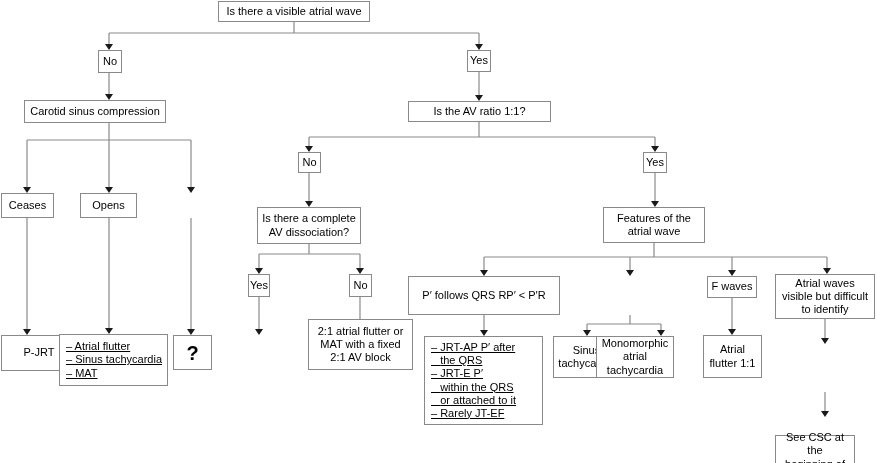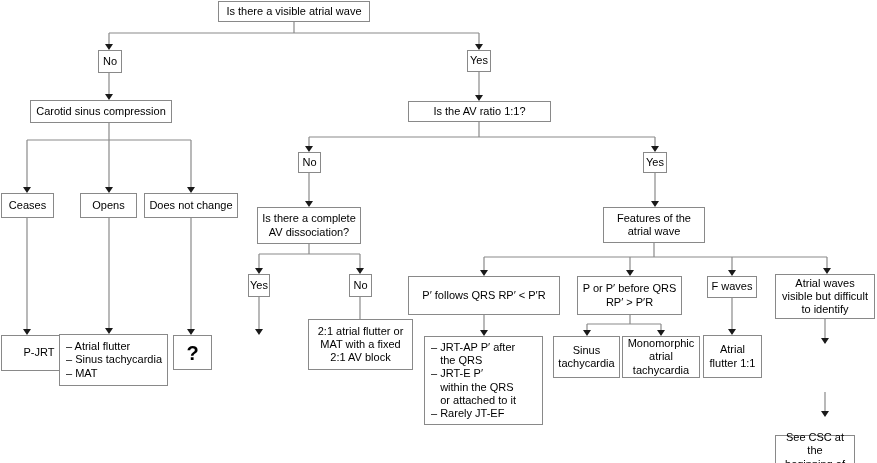--- a/index.html
+++ b/index.html
@@ -26,20 +26,21 @@
     align-items: center;
     justify-content: center;
     text-align: center;
     white-space: pre-wrap;
     padding: 1px 2px;
   }
   .node.left {
     justify-content: flex-start;
     text-align: left;
     padding-left: 6px;
+    text-decoration: underline;
   }
   .node.qmark {
     font-size: 20px;
     font-weight: bold;
   }
 </style>
 </head>
 <body>
 
 <div class="canvas">
@@ -81,29 +82,28 @@
       M821 338L829 338L825 344Z
       M821 411L829 411L825 417Z"></path>
   </svg>
 
   <div class="node" style="left:218px;top:1px;width:152px;height:21px">Is there a visible atrial wave</div>
 
   <div class="node" style="left:98px;top:50px;width:24px;height:23px">No</div>
 
   <div class="node" style="left:467px;top:50px;width:24px;height:22px">Yes</div>
 
-  <div class="node" style="left:30px;top:100px;width:142px;height:23px">Carotid sinus compression</div>
+  <div class="node" style="left:24px;top:100px;width:142px;height:23px">Carotid sinus compression</div>
 
   <div class="node" style="left:408px;top:101px;width:143px;height:21px">Is the AV ratio 1:1?</div>
 
   <div class="node" style="left:1px;top:193px;width:53px;height:25px">Ceases</div>
 
   <div class="node" style="left:80px;top:193px;width:57px;height:25px">Opens</div>
 
-  <div class="node" style="left:144px;top:193px;width:94px;height:25px">Does not change</div>
 
   <div class="node" style="left:298px;top:152px;width:23px;height:21px">No</div>
 
   <div class="node" style="left:643px;top:152px;width:24px;height:21px">Yes</div>
 
   <div class="node" style="left:257px;top:207px;width:104px;height:37px">Is there a complete
 AV dissociation?</div>
 
   <div class="node" style="left:603px;top:207px;width:102px;height:36px">Features of the
 atrial wave</div>
@@ -120,40 +120,38 @@
 
   <div class="node qmark" style="left:173px;top:335px;width:39px;height:35px">?</div>
 
 
   <div class="node" style="left:308px;top:319px;width:105px;height:51px">2:1 atrial flutter or
 MAT with a fixed
 2:1 AV block</div>
 
   <div class="node" style="left:408px;top:276px;width:152px;height:39px">P′ follows QRS RP′ &lt; P′R</div>
 
-  <div class="node" style="left:577px;top:276px;width:105px;height:39px">P or P′ before QRS
-RP′ &gt; P′R</div>
 
   <div class="node" style="left:707px;top:276px;width:50px;height:22px">F waves</div>
 
   <div class="node" style="left:775px;top:274px;width:100px;height:45px">Atrial waves
 visible but difficult
 to identify</div>
 
   <div class="node left" style="left:424px;top:336px;width:119px;height:89px">– JRT-AP P′ after
    the QRS
 – JRT-E P′
    within the QRS
    or attached to it
 – Rarely JT-EF</div>
 
   <div class="node" style="left:553px;top:336px;width:67px;height:42px">Sinus
 tachycardia</div>
 
-  <div class="node" style="left:622px;top:336px;width:78px;height:42px">Monomorphic
+  <div class="node" style="left:596px;top:336px;width:78px;height:42px">Monomorphic
 atrial
 tachycardia</div>
 
   <div class="node" style="left:703px;top:335px;width:59px;height:43px">Atrial
 flutter 1:1</div>
 
 
   <div class="node" style="left:775px;top:435px;width:80px;height:45px">See CSC at the
 beginning of
 the flow chart</div>

